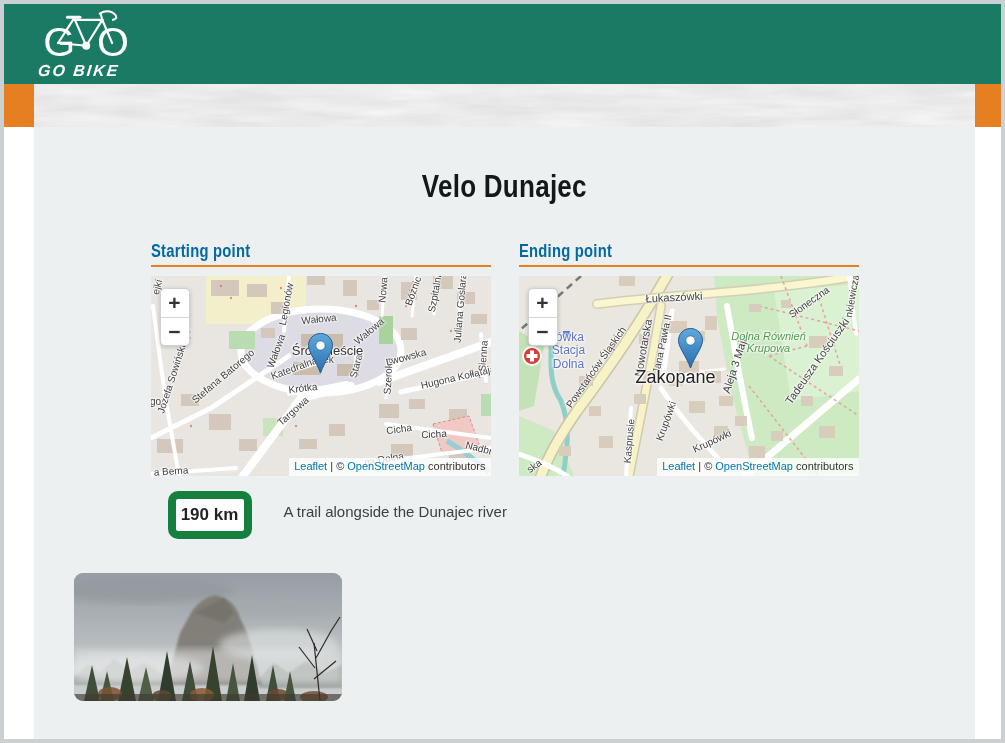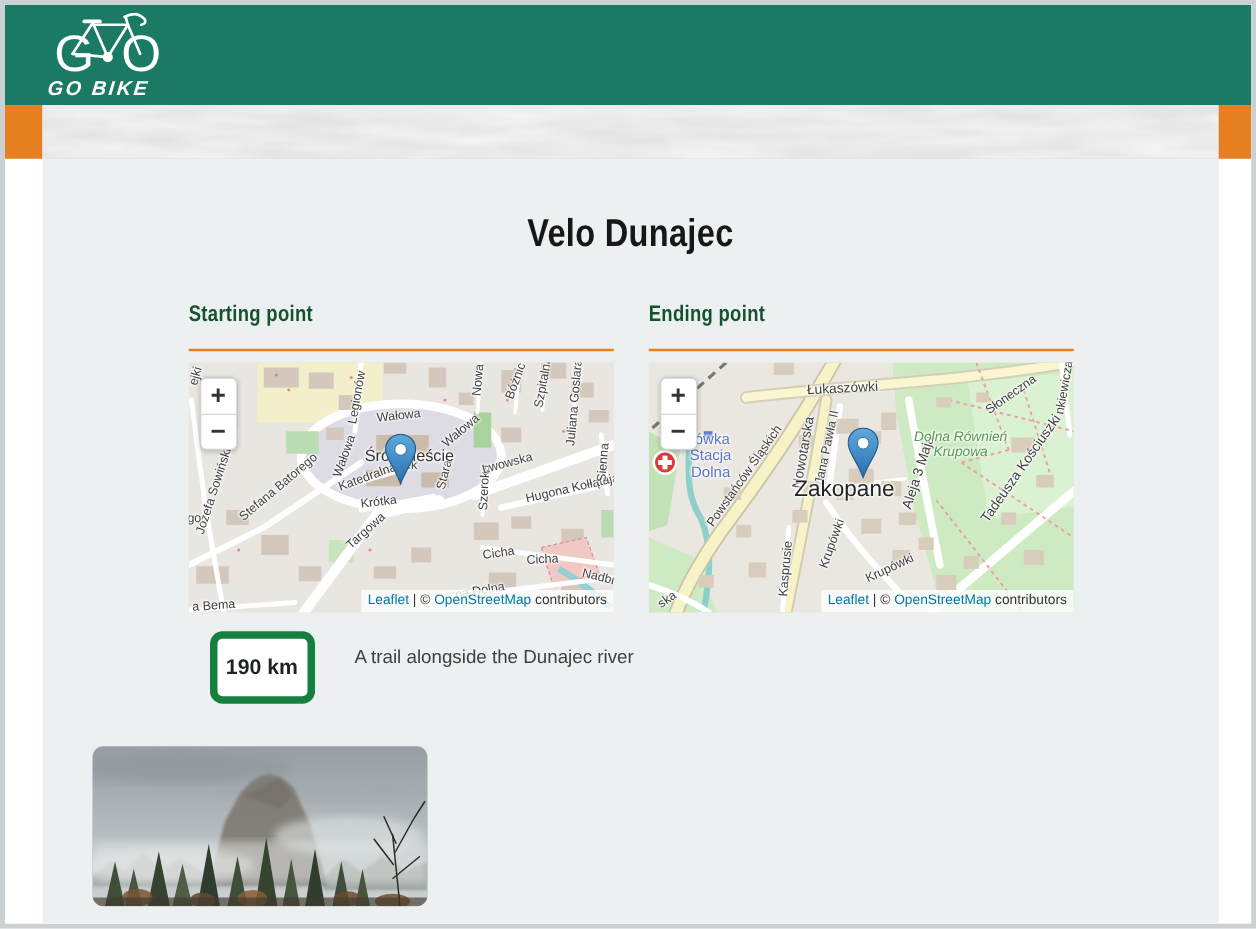--- a/index.html
+++ b/index.html
@@ -22,22 +22,22 @@
   .banner-img { flex: 1; overflow: hidden; background: #dcdcdc; }
   
   .main {
     margin: 0 26px 0 30px; background: #edf0f1;
     height: 612px; overflow: hidden;
   }
   .cond { display: inline-block; transform: scaleX(0.82); transform-origin: left center; letter-spacing: .3px; }
   h1 { text-align: center; margin: 42px 0 0 0; font-size: 31px; color: #14181b; }
   h1 .cond { transform-origin: center; transform: scaleX(0.84); }
   h2 {
-    font-size: 18px; color: #14532d; margin: 0;
-    border-bottom: 2px solid #e67e22; padding-bottom: 17px;
+    font-size: 18px; color: #0369a1; margin: 0;
+    border-bottom: 2px solid #e67e22; padding-bottom: 3px;
   }
   .cols { width: 708px; margin: 36px auto 0; display: flex; gap: 28px; }
   .col { width: 340px; }
   
   .map {
     position: relative; width: 340px; height: 200px; margin-top: 9px;
     overflow: hidden; background: #e8e5e1; cursor: grab;
   }
   .map svg.tiles { position: absolute; left: 0; top: 0; }
   .street {
@@ -62,22 +62,22 @@
   .zbtn + .zbtn { border-top: 1px solid #d5d5d5; }
   .attrib {
     position: absolute; right: 0; bottom: 0; z-index: 6;
     background: rgba(255,255,255,.78); font-size: 11px; color: #333;
     padding: 2px 5px; line-height: 1.25;
   }
   .attrib .lnk { color: #0078a8; cursor: pointer; text-decoration: none; }
   
   .inforow { width: 708px; margin: 15px auto 0; display: flex; align-items: flex-start; }
   .badge {
-    margin-left: 17px; width: 84px; height: 58px; background: #fff;
-    border: 6px solid #15803d; border-radius: 10px;
+    margin-left: 17px; width: 84px; height: 48px; background: #fff;
+    border: 8px solid #15803d; border-radius: 10px;
     display: flex; align-items: center; justify-content: center;
     font-size: 17px; font-weight: bold; color: #1f2326;
   }
   .desc { flex: 1; margin-left: 32px; }
   .desc p { margin: 12px 0 0 0; font-size: 15px; color: #3b4043; }
   
   .landmarks { margin: 34px 45px 0 40px; }
   .photo {
     width: 268px; height: 128px; margin-top: 10px; border-radius: 9px;
     overflow: hidden; background: #aeb4b8;

